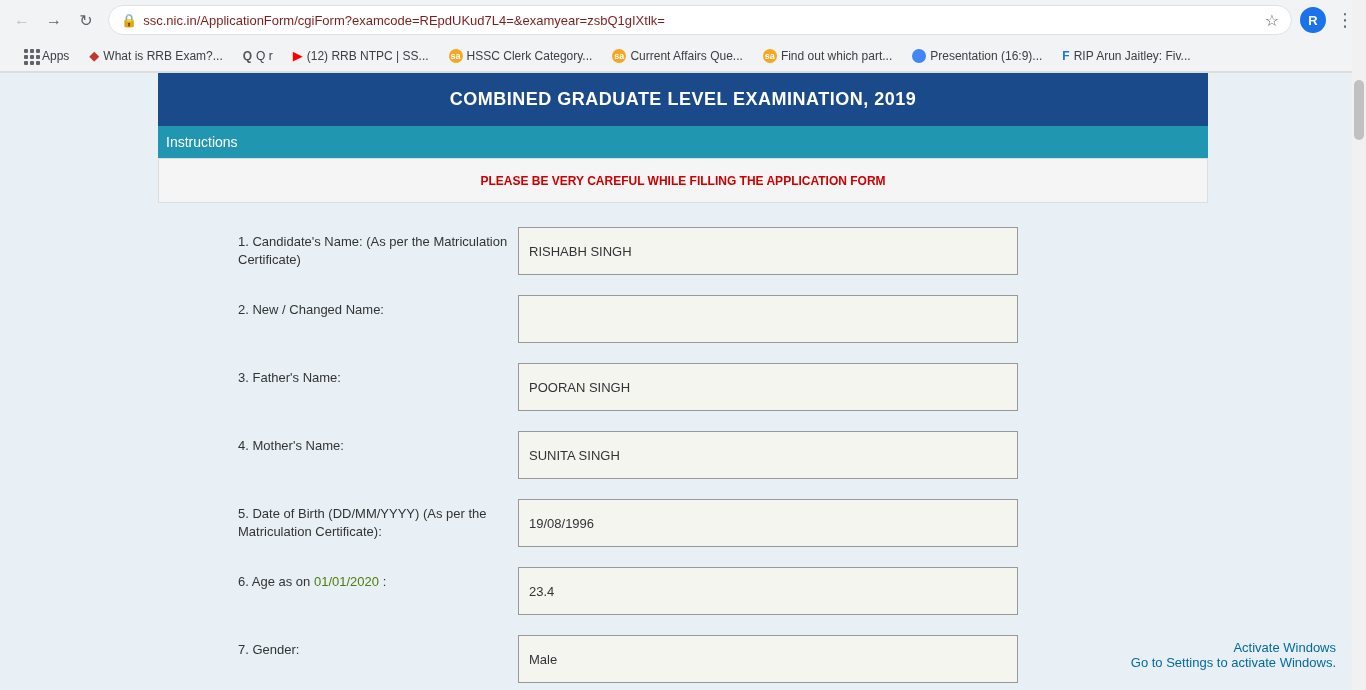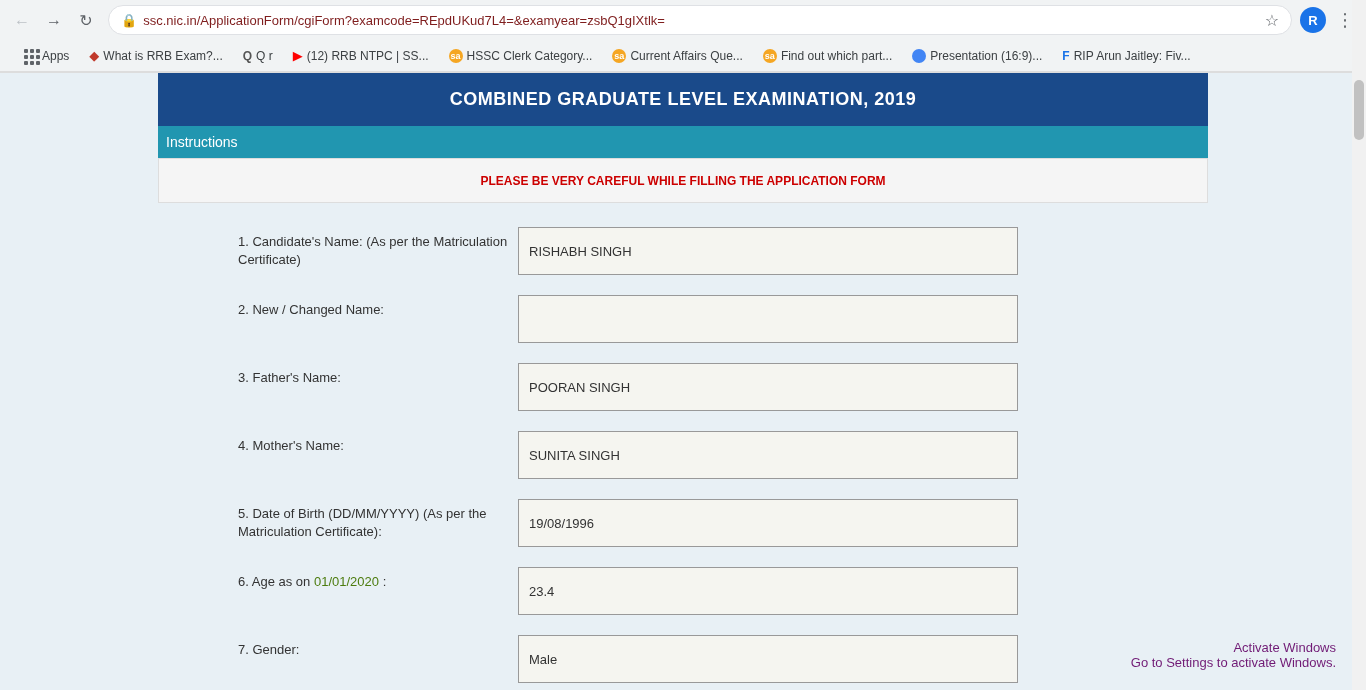--- a/index.html
+++ b/index.html
@@ -222,21 +222,21 @@
       background: #c1c1c1;
       border-radius: 5px;
       margin-top: 80px;
     }
 
     
     .windows-watermark {
       position: fixed;
       bottom: 20px;
       right: 30px;
-      color: #701a75;
+      color: #0369a1;
       font-size: 13px;
       text-align: right;
     }
   </style>
 </head>
 <body>
 
 <div class="browser-chrome">
   <div class="browser-toolbar">
     <div class="nav-buttons">

